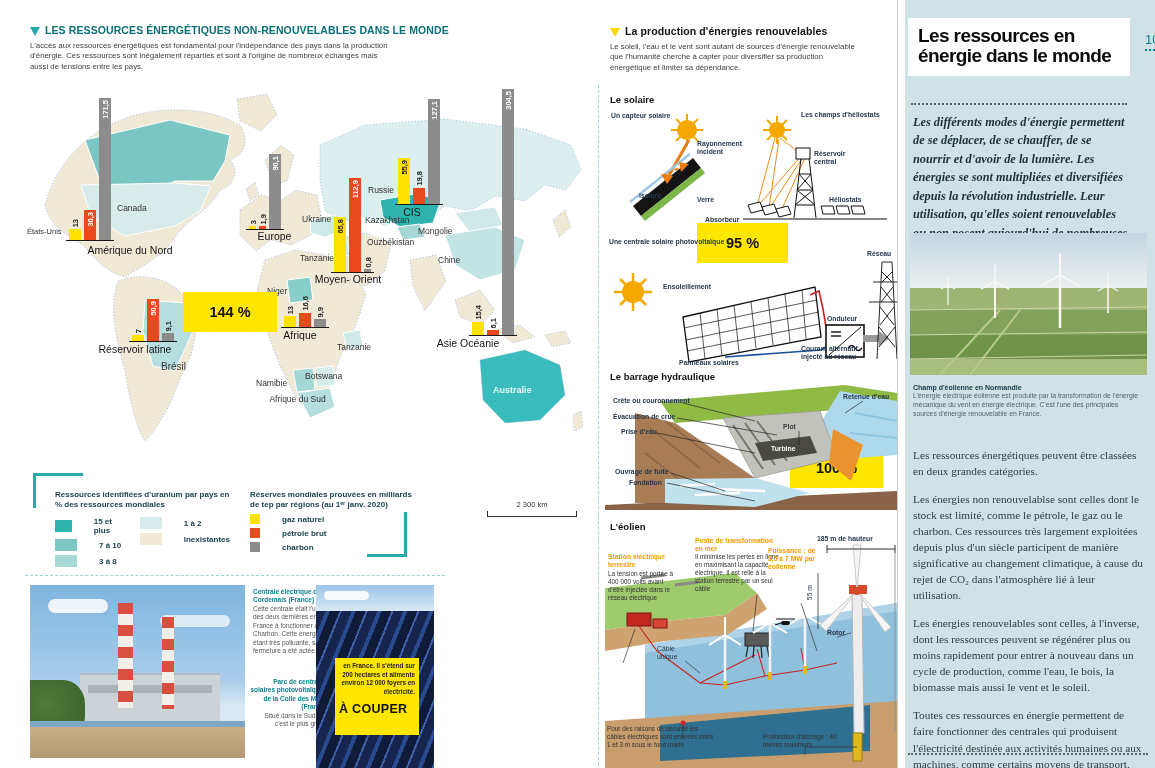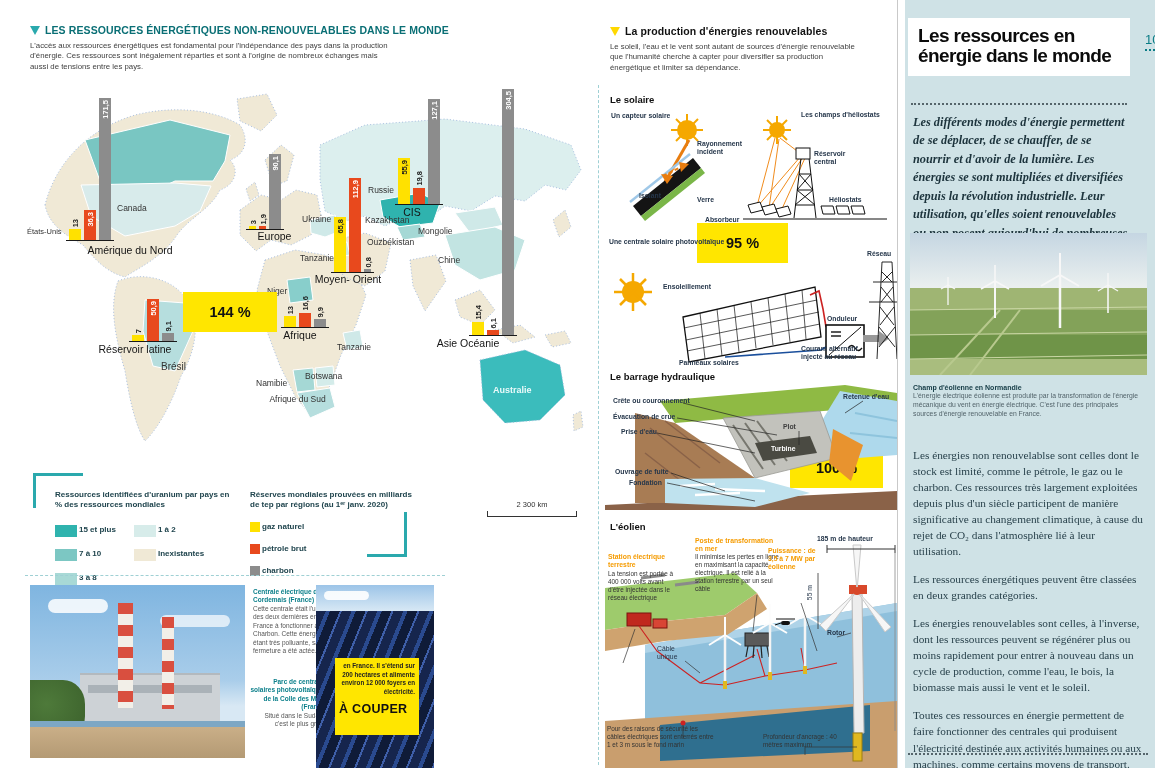--- a/index.html
+++ b/index.html
@@ -1,20 +1,20 @@
 <!DOCTYPE html>
 <html><head>
 <meta charset="utf-8">
 <style>
 *{margin:0;padding:0;box-sizing:border-box}
 html,body{width:1155px;height:768px}
 body{position:relative;background:#fff;font-family:"Liberation Sans",sans-serif;overflow:hidden;color:#222}
 .abs{position:absolute}
 
-.hdr{display:flex;align-items:flex-start;gap:5px}
+.hdr{display:flex;align-items:center;gap:5px}
 .tri{width:0;height:0;border-left:5px solid transparent;border-right:5px solid transparent;border-top:9px solid #2aa9ad;margin-top:1px}
 .tri.yellow{border-top-color:#ffd800}
 .hdr-title{font-weight:700;font-size:10.5px;color:#0a6f75;letter-spacing:.1px;line-height:1.1}
 .hdr-title.dark{color:#111}
 .intro{font-size:7.8px;color:#3e3e3e;line-height:1.32}
 .sec-title{font-weight:700;font-size:9.5px;color:#111}
 
 #map{left:25px;top:85px;width:575px;height:390px}
 .lab{position:absolute;font-size:7.5px;color:#333;white-space:nowrap}
 .lab.big{font-size:10.5px;color:#141414;white-space:normal;text-align:center;line-height:1.05}
@@ -27,21 +27,21 @@
 .bar.oil{background:#e8491d}
 .bar.coal{background:#8c8c8c}
 .blab{position:absolute;left:50%;transform:translateX(-50%) ;writing-mode:vertical-rl;white-space:nowrap;font-weight:700;font-size:7.5px}
 .blab span{display:inline-block;transform:rotate(180deg)}
 .blab.above{bottom:calc(100% + 2px);color:#1d1d1d}
 .blab.inw{top:2px;color:#fff}
 .blab.ind{top:2px;color:#1d1d1d}
 .ybox{position:absolute;background:#ffe600;display:flex;align-items:center;justify-content:center;font-weight:700;font-size:14.5px;color:#111}
 
 .leg-title{font-weight:700;font-size:8px;color:#20454e;line-height:1.25}
-.leg-item{display:flex;gap:2px;margin-top:12px}
+.leg-item{display:flex;align-items:center;gap:22px;margin-top:4px}
 .leg-sw{width:22px;height:12px}
 .leg-sq{width:10px;height:10px}
 .leg-txt{font-size:8px;color:#20454e;font-weight:700}
 .bracket{position:absolute;border-color:#2aa9ad;border-style:solid;border-width:0}
 .dashline{position:absolute;border:0}
 
 .dlab{position:absolute;font-size:6.8px;font-weight:700;color:#26374b;white-space:nowrap;line-height:1.15}
 .dlab.wrap{white-space:normal}
 .olab{color:#f59b00}
 .dtext{position:absolute;font-size:6.4px;font-weight:400;color:#333;line-height:1.25}
@@ -638,20 +638,20 @@
       </g>
     </svg>
   </div>
 
   <div class="rp-cap">
     <b>Champ d'éolienne en Normandie</b>
     <span>L'énergie électrique éolienne est produite par la transformation de l'énergie mécanique du vent en énergie électrique. C'est l'une des principales sources d'énergie renouvelable en France.</span>
   </div>
 
   <div class="rp-body">
+    <p>Les ressources énergétiques peuvent être classées en deux grandes catégories.</p>
     <p>Les énergies non renouvelablse sont celles dont le stock est limité, comme le pétrole, le gaz ou le charbon. Ces ressources très largement exploitées depuis plus d'un siècle participent de manière significative au changement climatique, à cause du rejet de CO₂ dans l'atmosphère lié à leur utilisation.</p>
-    <p>Les ressources énergétiques peuvent être classées en deux grandes catégories.</p>
     <p>Les énergies renouvelables sont celles, à l'inverse, dont les ressources peuvent se régénérer plus ou moins rapidement pour entrer à nouveau dans un cycle de production, comme l'eau, le bois, la biomasse mais aussi le vent et le soleil.</p>
     <p>Toutes ces ressources en énergie permettent de faire fonctionner des centrales qui produisent l'électricité destinée aux activités humaines ou aux machines, comme certains moyens de transport.</p>
   </div>
 
   <div style="position:absolute;left:3px;top:753px;width:240px;border-top:2px dotted #55656b"></div>
 </div>
 
 </body></html>

